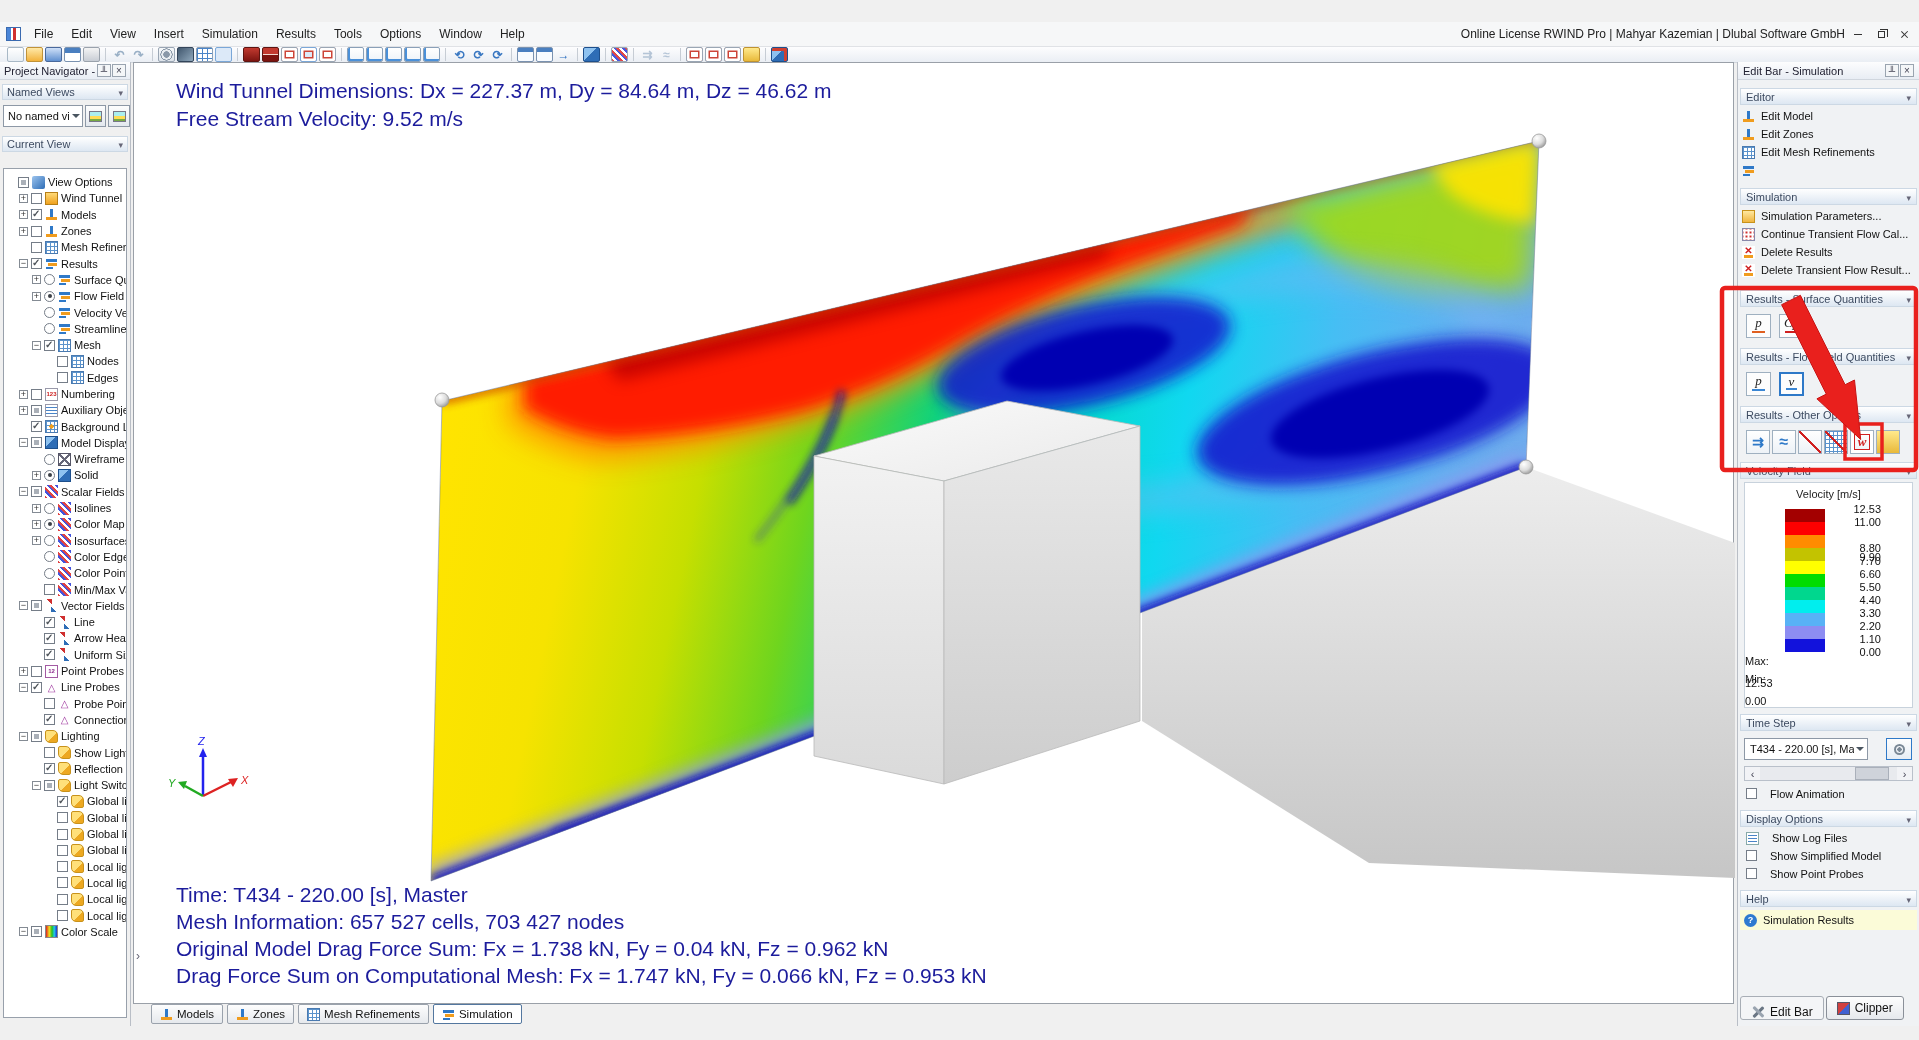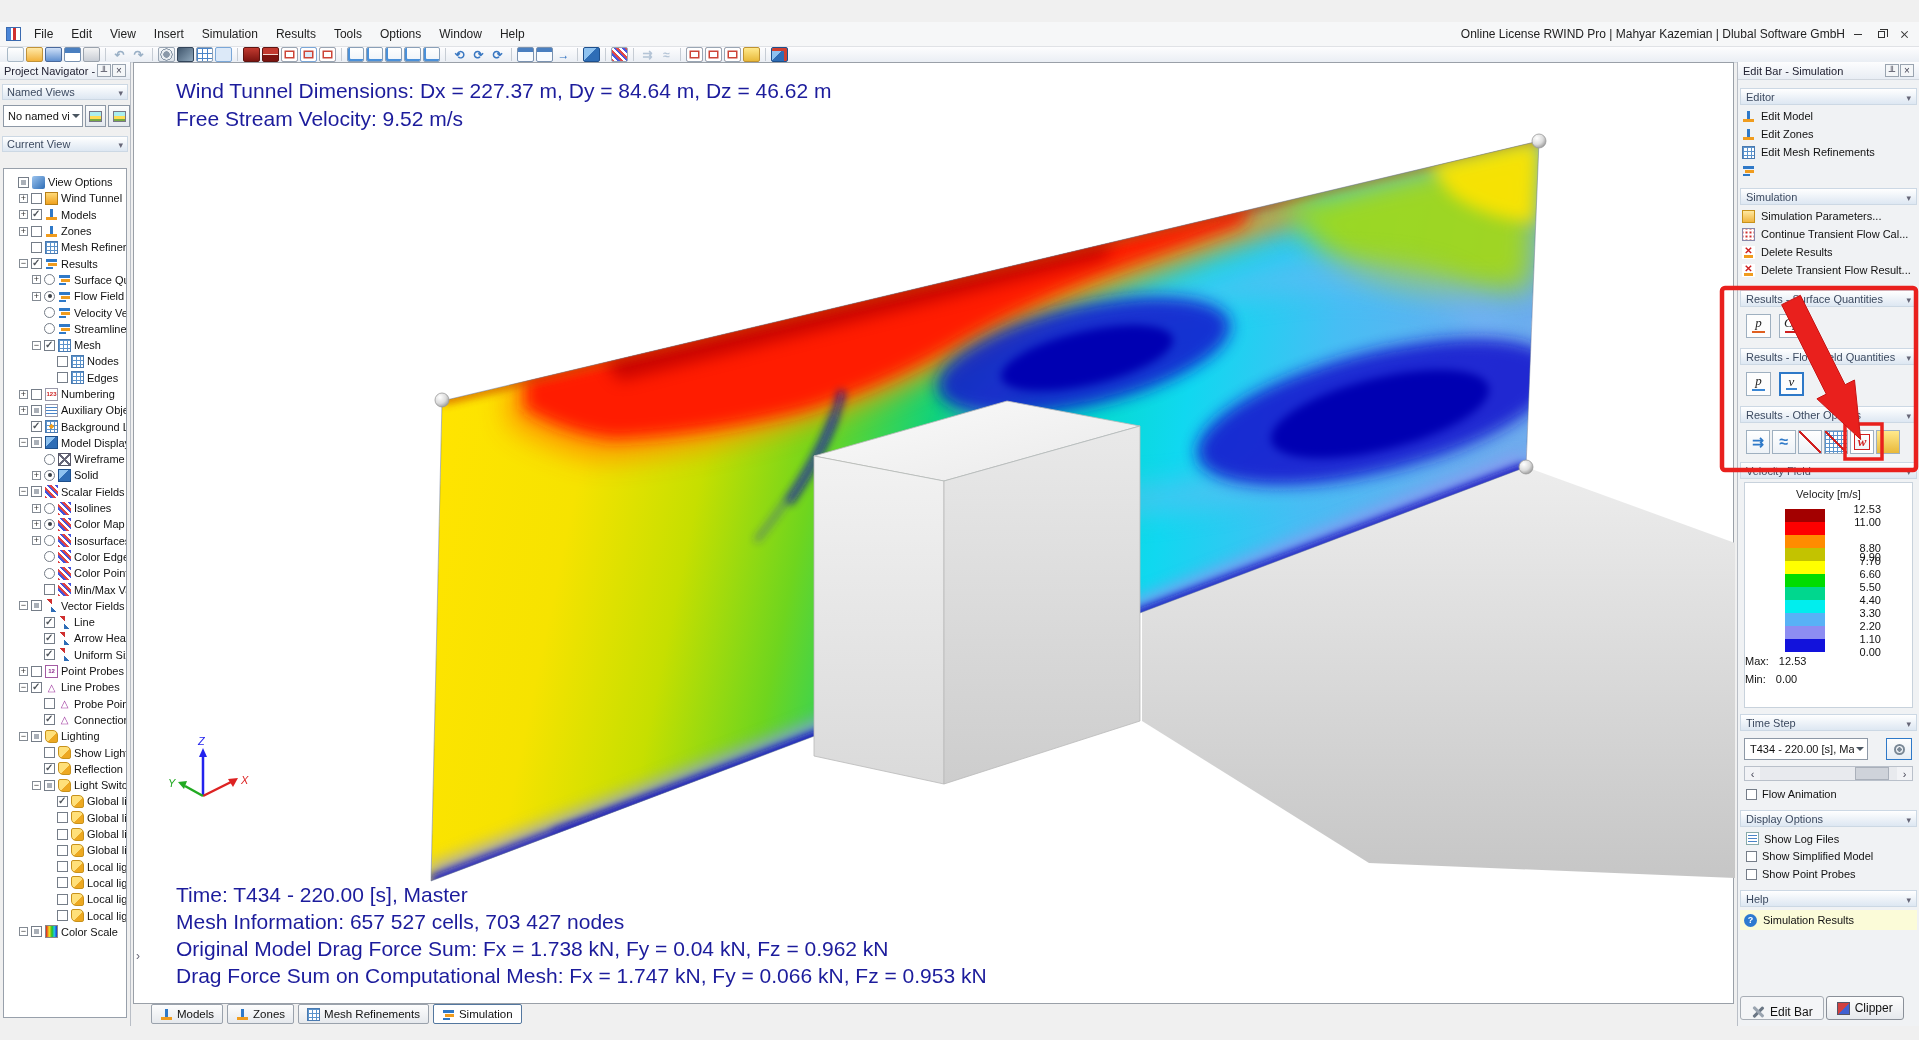--- a/index.html
+++ b/index.html
@@ -184,32 +184,32 @@
                    linear-gradient(#5b93cc 1px,transparent 1px),linear-gradient(90deg,#5b93cc 1px,transparent 1px);
                    background-size:100% 100%,4px 4px,4px 4px;background-color:#fff;}
   .ob-w-values{box-shadow:inset 0 0 0 3px #fff,inset 0 0 0 4px #d02020;}
   .ob-w-values::after{content:"w";color:#d02020;font:bold italic 13px "Liberation Serif",serif;}
   .ob-render-options{background:linear-gradient(#ffe98c,#e8b93a);}
   .legend-box{position:absolute;left:6px;right:6px;top:420px;height:226px;background:#fff;border:1px solid #c8d2dc;}
   .legend-title{position:absolute;top:5px;left:0;right:0;text-align:center;color:#222;}
   .legend-body{position:absolute;left:0;top:26px;right:0;bottom:0;}
   .lg-sw{position:absolute;left:40px;width:40px;height:13px;}
   .lg-val{position:absolute;left:84px;width:52px;height:12px;text-align:right;font-size:11px;}
-  .lg-minmax{position:absolute;left:0;right:28px;display:flex;justify-content:flex-start;gap:10px;}
+  .lg-minmax{position:absolute;left:0;right:28px;display:flex;justify-content:flex-end;gap:10px;flex-direction:column;}
   .timestep-row{position:absolute;left:6px;display:flex;align-items:center;}
   .ts-select{width:124px;height:22px;border:1px solid #8d98a6;background:#fff;display:flex;align-items:center;padding:0 3px 0 5px;}
   .ts-select .val{flex:1;overflow:hidden;white-space:nowrap;}
   .ts-gear{width:26px;height:22px;margin-left:18px;border:1px solid #2e79c8;background:linear-gradient(#fdfdfd,#e6edf5);
            display:flex;align-items:center;justify-content:center;}
   .gear-glyph{width:11px;height:11px;border:2px solid #7a8896;border-radius:50%;position:relative;background:radial-gradient(#7a8896 2px,transparent 2.4px);}
   .hscroll{position:absolute;left:6px;right:6px;height:15px;background:#e8eaee;border:1px solid #b9c0ca;display:flex;align-items:center;}
   .hs-btn{width:15px;height:13px;display:flex;align-items:center;justify-content:center;color:#445;font-size:11px;background:#f2f3f6;}
   .hs-track{flex:1;position:relative;height:13px;}
   .hs-thumb{position:absolute;right:8px;top:0;width:34px;height:13px;background:#cfd3da;border:1px solid #aab0ba;}
-  .charow{position:absolute;left:8px;display:flex;align-items:flex-end;gap:5px;}
+  .charow{position:absolute;left:8px;display:flex;align-items:flex-start;gap:13px;}
   .help-item{position:absolute;left:2px;right:2px;height:20px;background:#fbfbd8;display:flex;align-items:center;gap:6px;padding-left:4px;}
   .rp-tabs{position:absolute;left:2px;bottom:6px;display:flex;align-items:flex-end;gap:2px;}
   .rtab{height:24px;display:flex;align-items:center;gap:5px;padding:0 10px;border:1px solid #8a9099;border-radius:3px;
         background:linear-gradient(#fdfdfd,#e6e9ed);font-size:12px;}
   .rtab.active{background:#f4f5f7;border-color:#a8aeb6;align-items:flex-end;}
   .hammer-ico{width:14px;height:14px;position:relative;}
   .hammer-ico::before,.hammer-ico::after{content:"";position:absolute;left:6px;top:0;width:2.5px;height:14px;background:#6a7684;border-radius:1px;}
   .hammer-ico::before{transform:rotate(45deg);} .hammer-ico::after{transform:rotate(-45deg);background:#9aa4b0;}
   .clipper-ico{width:13px;height:13px;border:1px solid #556;background:linear-gradient(135deg,#d04040 50%,#4060d0 50%);}
 

